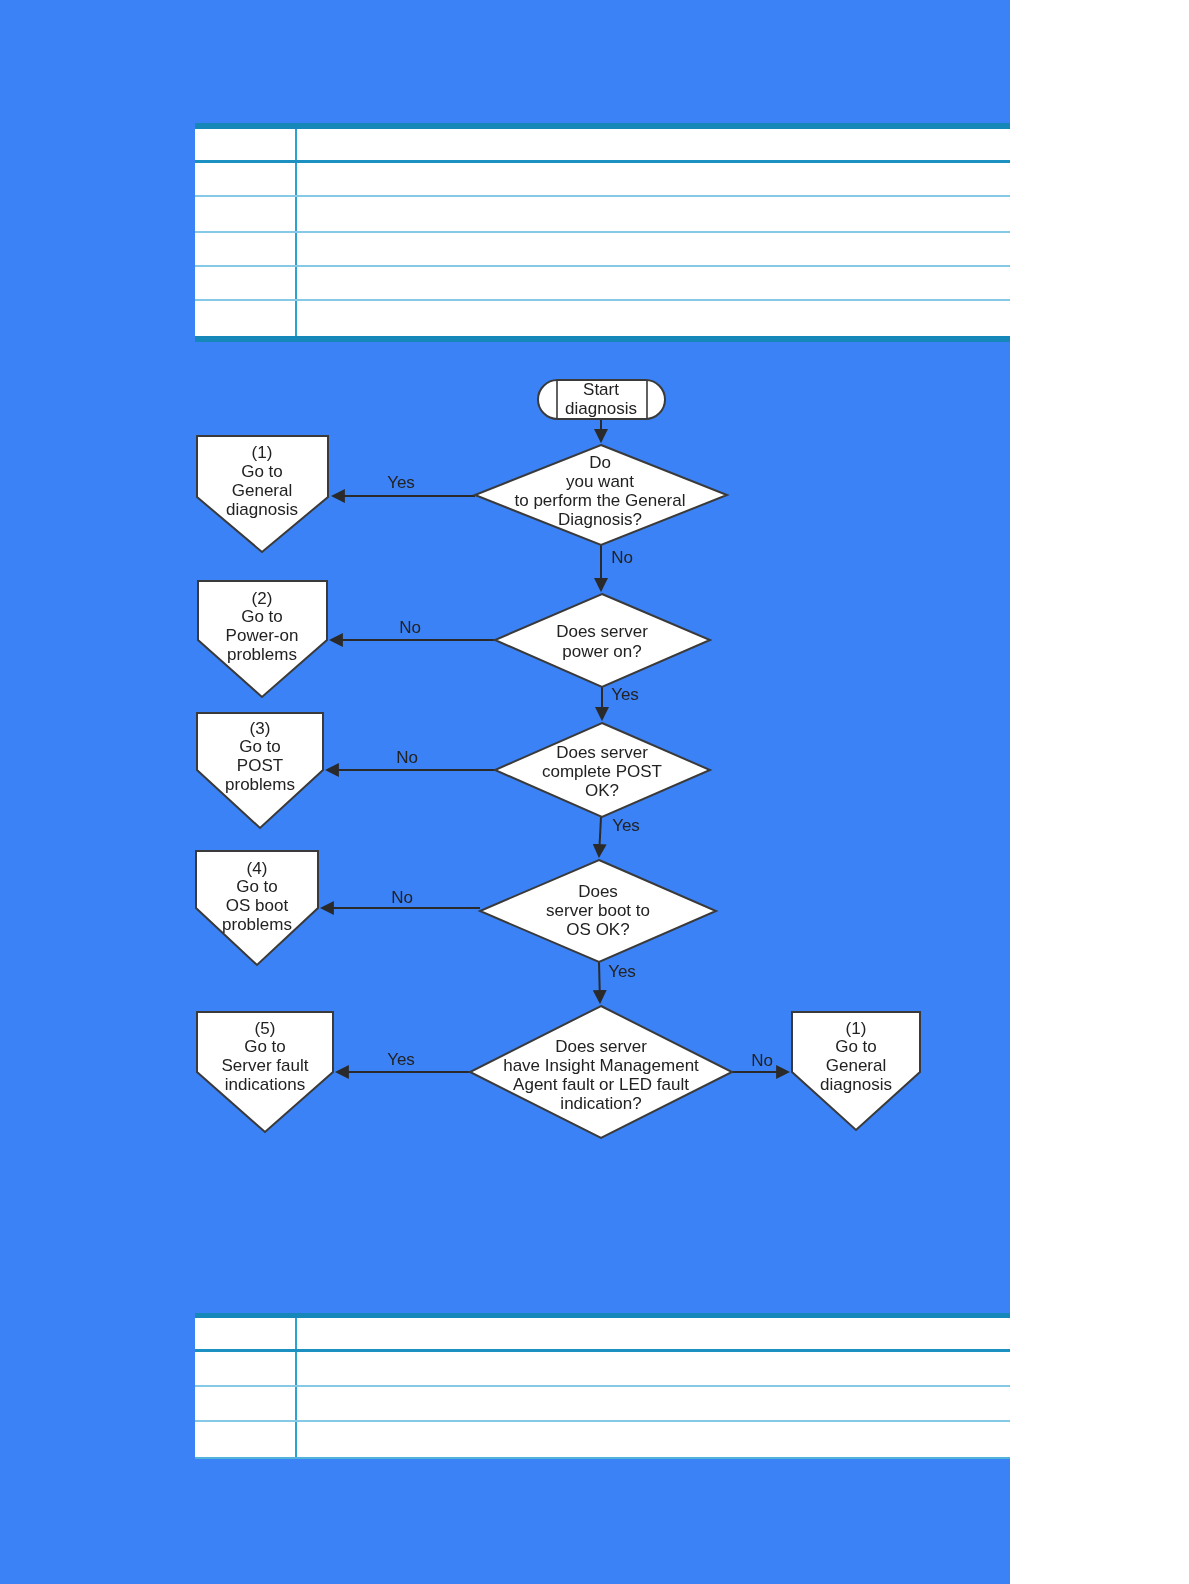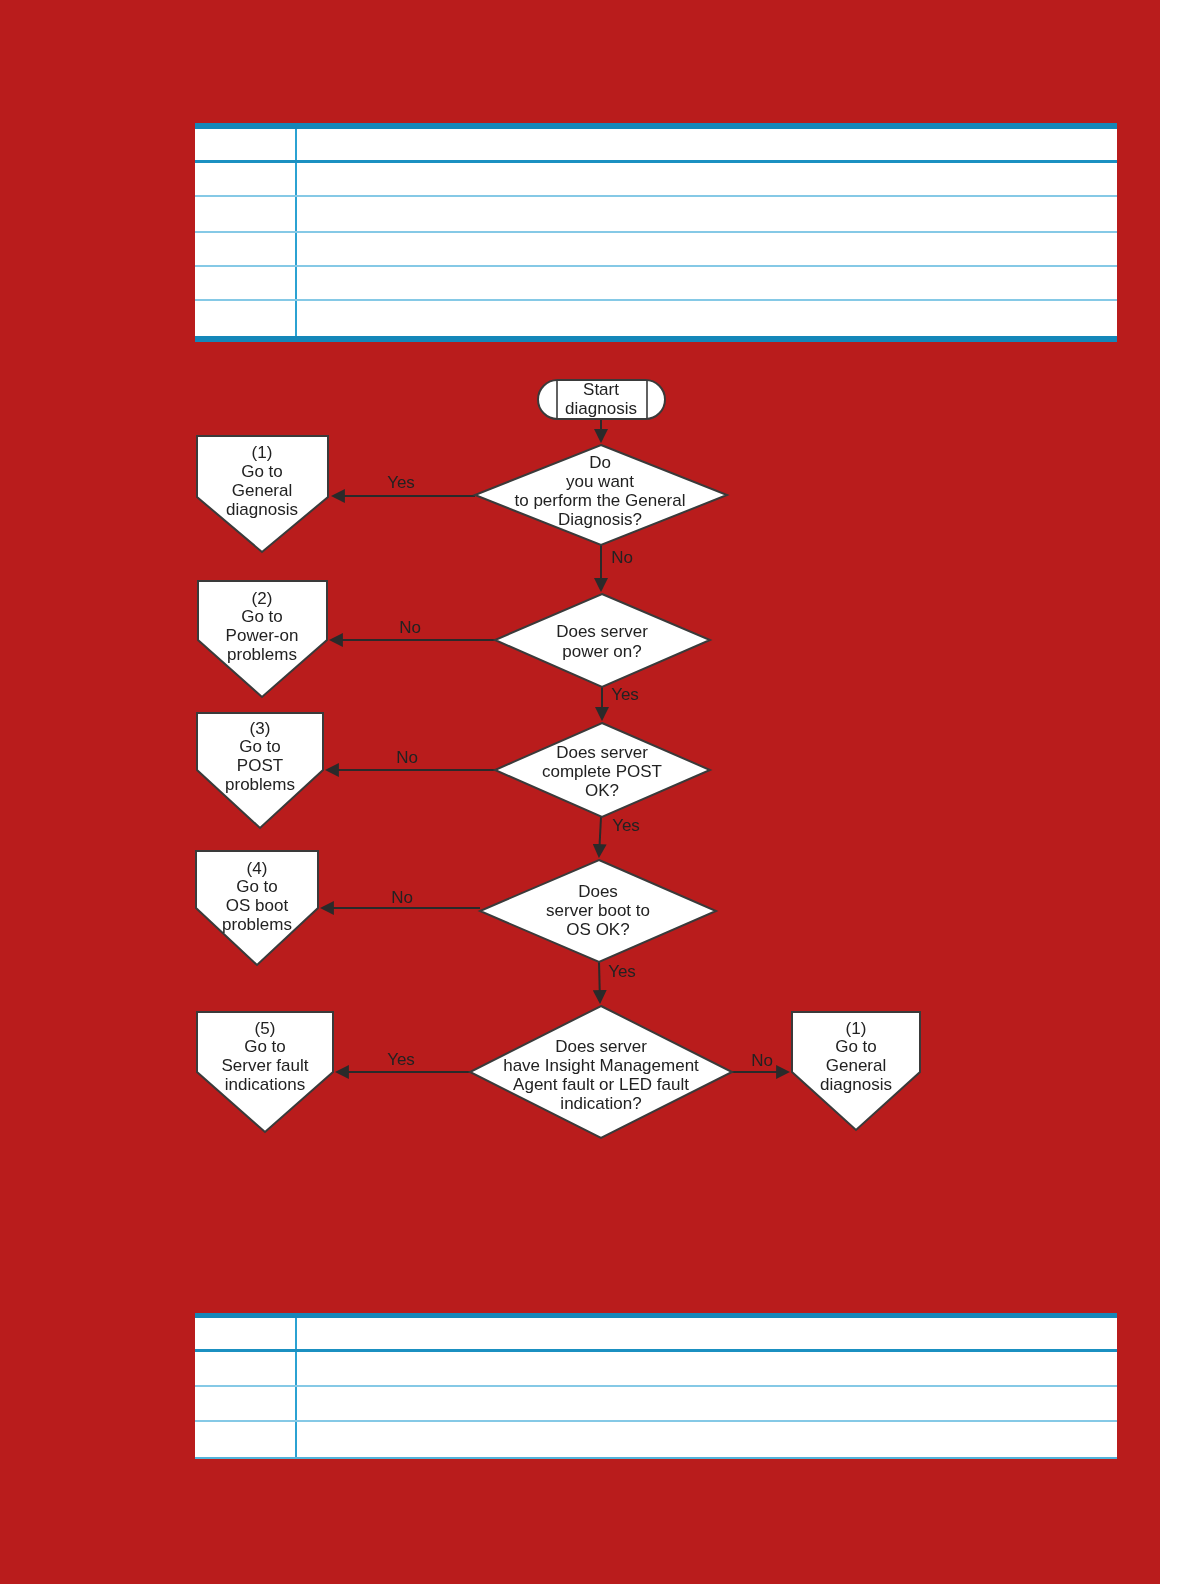--- a/index.html
+++ b/index.html
@@ -1,20 +1,20 @@
 <!DOCTYPE html>
 <html><head>
 <meta charset="utf-8">
 <style>
   html,body { margin:0; padding:0; }
   body {
     width:1189px; height:1584px; background:#ffffff;
     font-family:"Liberation Sans", sans-serif;
   }
-  .page { position:relative; width:1160px; height:1584px; background:#b91c1c; overflow:hidden; }
+  .page { position:relative; width:1010px; height:1584px; background:#3b82f6; overflow:hidden; }
 
   
   .doc-table { position:absolute; left:195px; width:922px; box-sizing:border-box; background:#ffffff; }
   #top-table    { top:123px;  border-top:6px solid #1587b9; border-bottom:6px solid #1587b9; }
   #bottom-table { top:1313px; border-top:5px solid #1587b9; border-bottom:2px solid #51b3da; }
   .trow { display:flex; box-sizing:border-box; }
   .sep-strong { border-bottom:3px solid #1b90c1; }
   .sep-light  { border-bottom:2px solid #85c9e6; }
   .tcell { box-sizing:border-box; }
   .tcell.left  { width:102px; border-right:2px solid #2ba2d2; }

